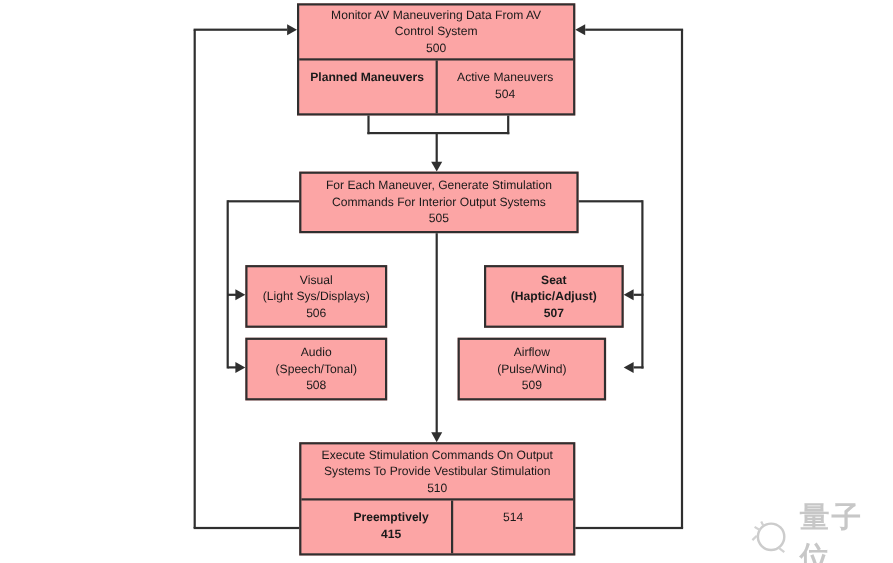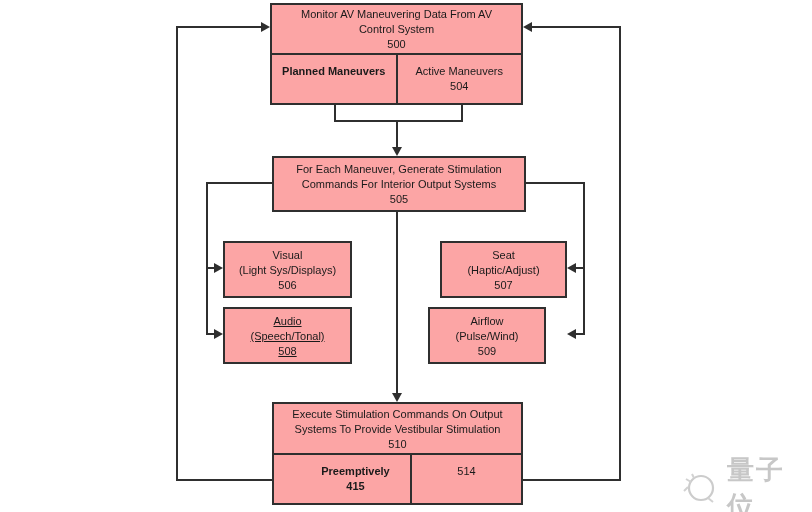--- a/index.html
+++ b/index.html
@@ -59,33 +59,33 @@
     <div>Commands For Interior Output Systems</div>
     <div>505</div>
   </div>
 
   <div class="box" style="left:223px;top:241px;width:129px;height:57px;padding-top:5px;">
     <div>Visual</div>
     <div>(Light Sys/Displays)</div>
     <div>506</div>
   </div>
 
-  <div class="box" style="left:223px;top:307px;width:129px;height:57px;padding-top:5px;text-decoration:underline;">
+  <div class="box" style="left:223px;top:307px;width:129px;height:57px;padding-top:5px;">
     <div>Audio</div>
     <div>(Speech/Tonal)</div>
     <div>508</div>
   </div>
 
-  <div class="box" style="left:440px;top:241px;width:127px;height:57px;padding-top:5px;">
+  <div class="box" style="left:440px;top:241px;width:127px;height:57px;padding-top:5px;font-weight:bold;">
     <div>Seat</div>
     <div>(Haptic/Adjust)</div>
     <div>507</div>
   </div>
 
-  <div class="box" style="left:428px;top:307px;width:118px;height:57px;padding-top:5px;">
+  <div class="box" style="left:416px;top:307px;width:135px;height:57px;padding-top:5px;">
     <div>Airflow</div>
     <div>(Pulse/Wind)</div>
     <div>509</div>
   </div>
 
   <div class="box" style="left:272px;top:402px;width:251px;height:103px;">
     <div class="title-sect" style="height:51px;padding-top:3px;">
       <div>Execute Stimulation Commands On Output</div>
       <div>Systems To Provide Vestibular Stimulation</div>
       <div>510</div>

